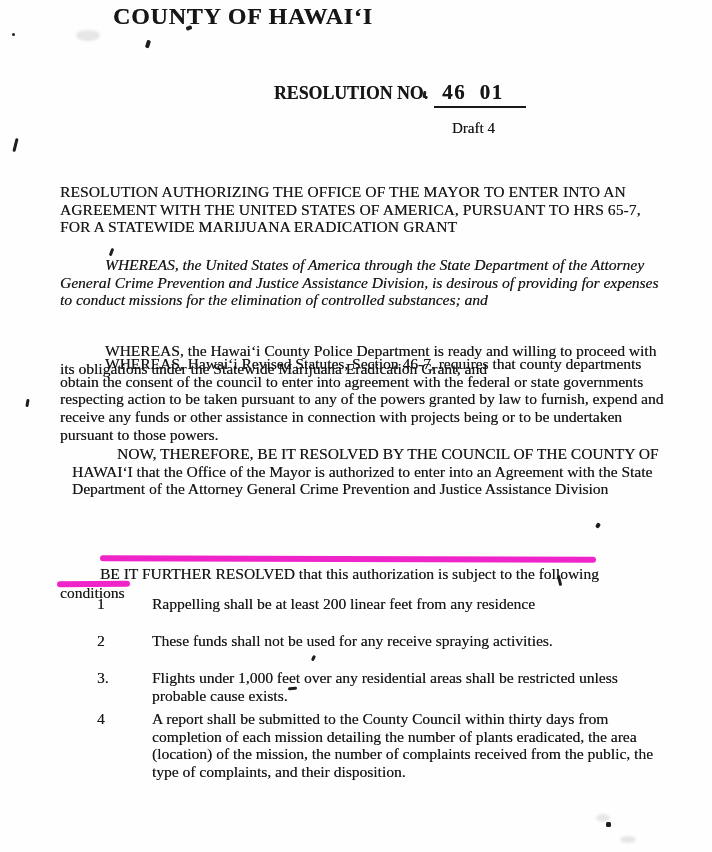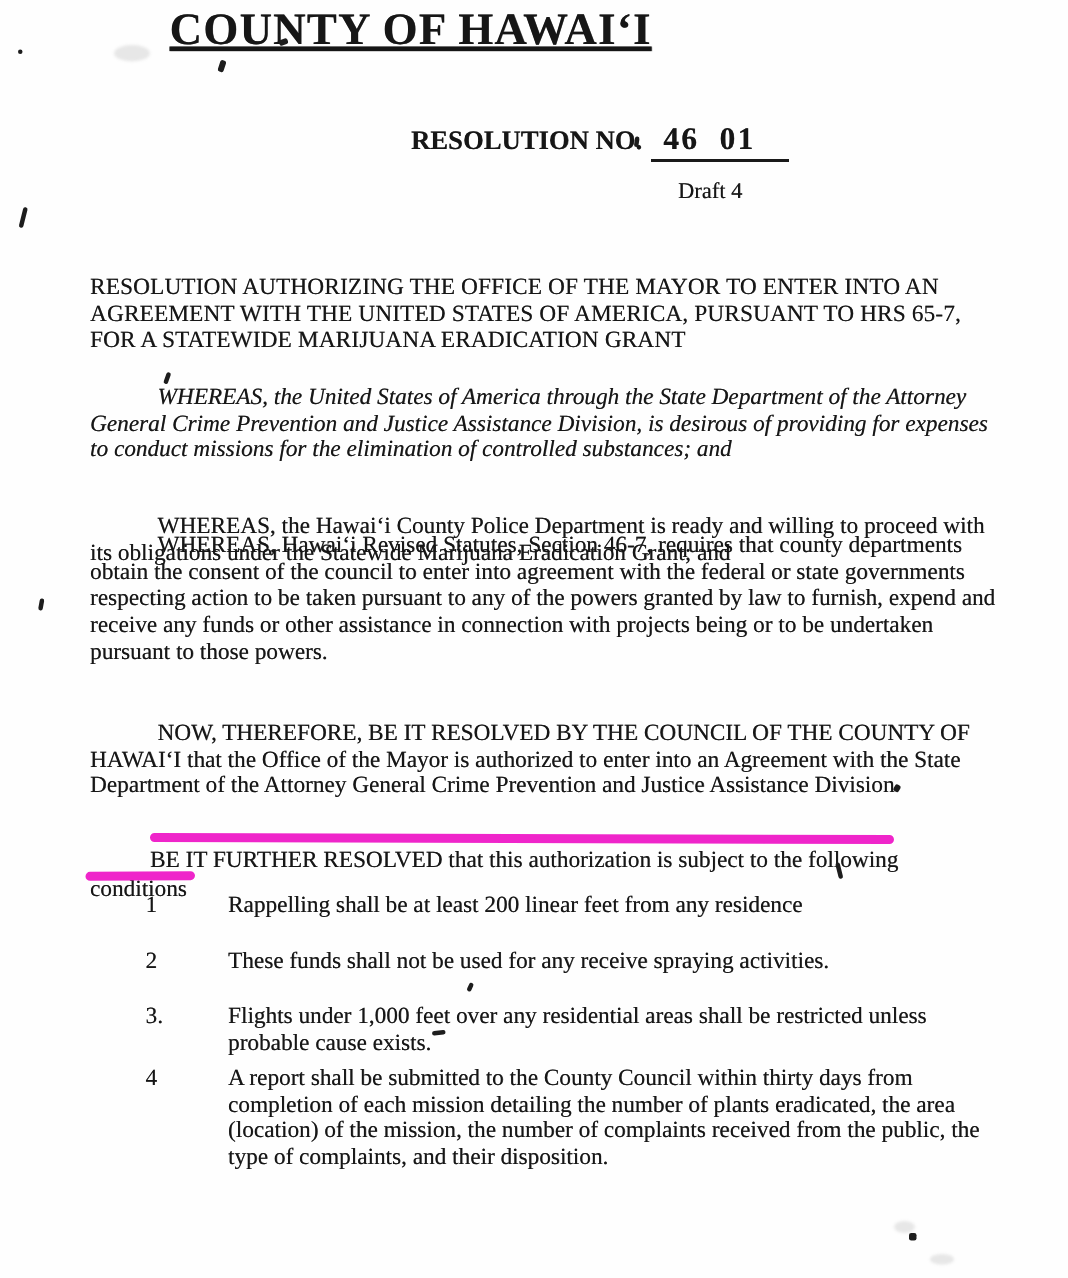--- a/index.html
+++ b/index.html
@@ -9,23 +9,22 @@
     margin:0 auto;
     background:#fefefe;
     overflow:hidden;
     font-family:"Liberation Serif","DejaVu Serif",serif;
     color:#161616;
     text-shadow:0.2px 0.2px 0.35px rgba(25,25,25,0.65);
   }
   .hdr{
     position:absolute;left:113px;top:3px;
     display:flex;gap:66px;
-    font-size:30px;font-weight:bold;letter-spacing:0.8px;
+    font-size:24px;font-weight:bold;letter-spacing:0.8px;
     white-space:nowrap;
-    text-decoration:underline;
   }
   .res-line{
     position:absolute;left:274px;top:80px;
     font-weight:bold;font-size:17.8px;white-space:nowrap;
   }
   .res-number{
     display:inline-block;
     font-size:21px;letter-spacing:1.5px;
     white-space:pre;
     border-bottom:2.6px solid #1a1a1a;
@@ -38,21 +37,21 @@
   }
   .block{
     position:absolute;left:60px;width:640px;
     font-size:15.5px;line-height:17.7px;
     white-space:pre-line;
   }
   .doc-title{top:183px;letter-spacing:0.1px;}
   .p1{top:256px;text-indent:45px;font-style:italic;}
   .p2{top:342px;text-indent:45px;}
   .p3{top:355px;text-indent:45px;}
-  .p4{top:480px;text-indent:45px;}
+  .p4{top:445px;text-indent:45px;margin-left:12px;}
   .p5{top:564px;text-indent:40px;line-height:19px;}
   .cond{
     position:absolute;left:97px;
     display:flex;
     font-size:15.5px;line-height:17.7px;
   }
   .cond .num{width:55px;flex:0 0 55px;}
   .cond .ctext{width:502px;white-space:pre-line;}
   .c1{top:595px;} .c2{top:632px;} .c3{top:669px;} .c4{top:710px;}
   .hl{position:absolute;border-radius:3px;opacity:0.92;}

